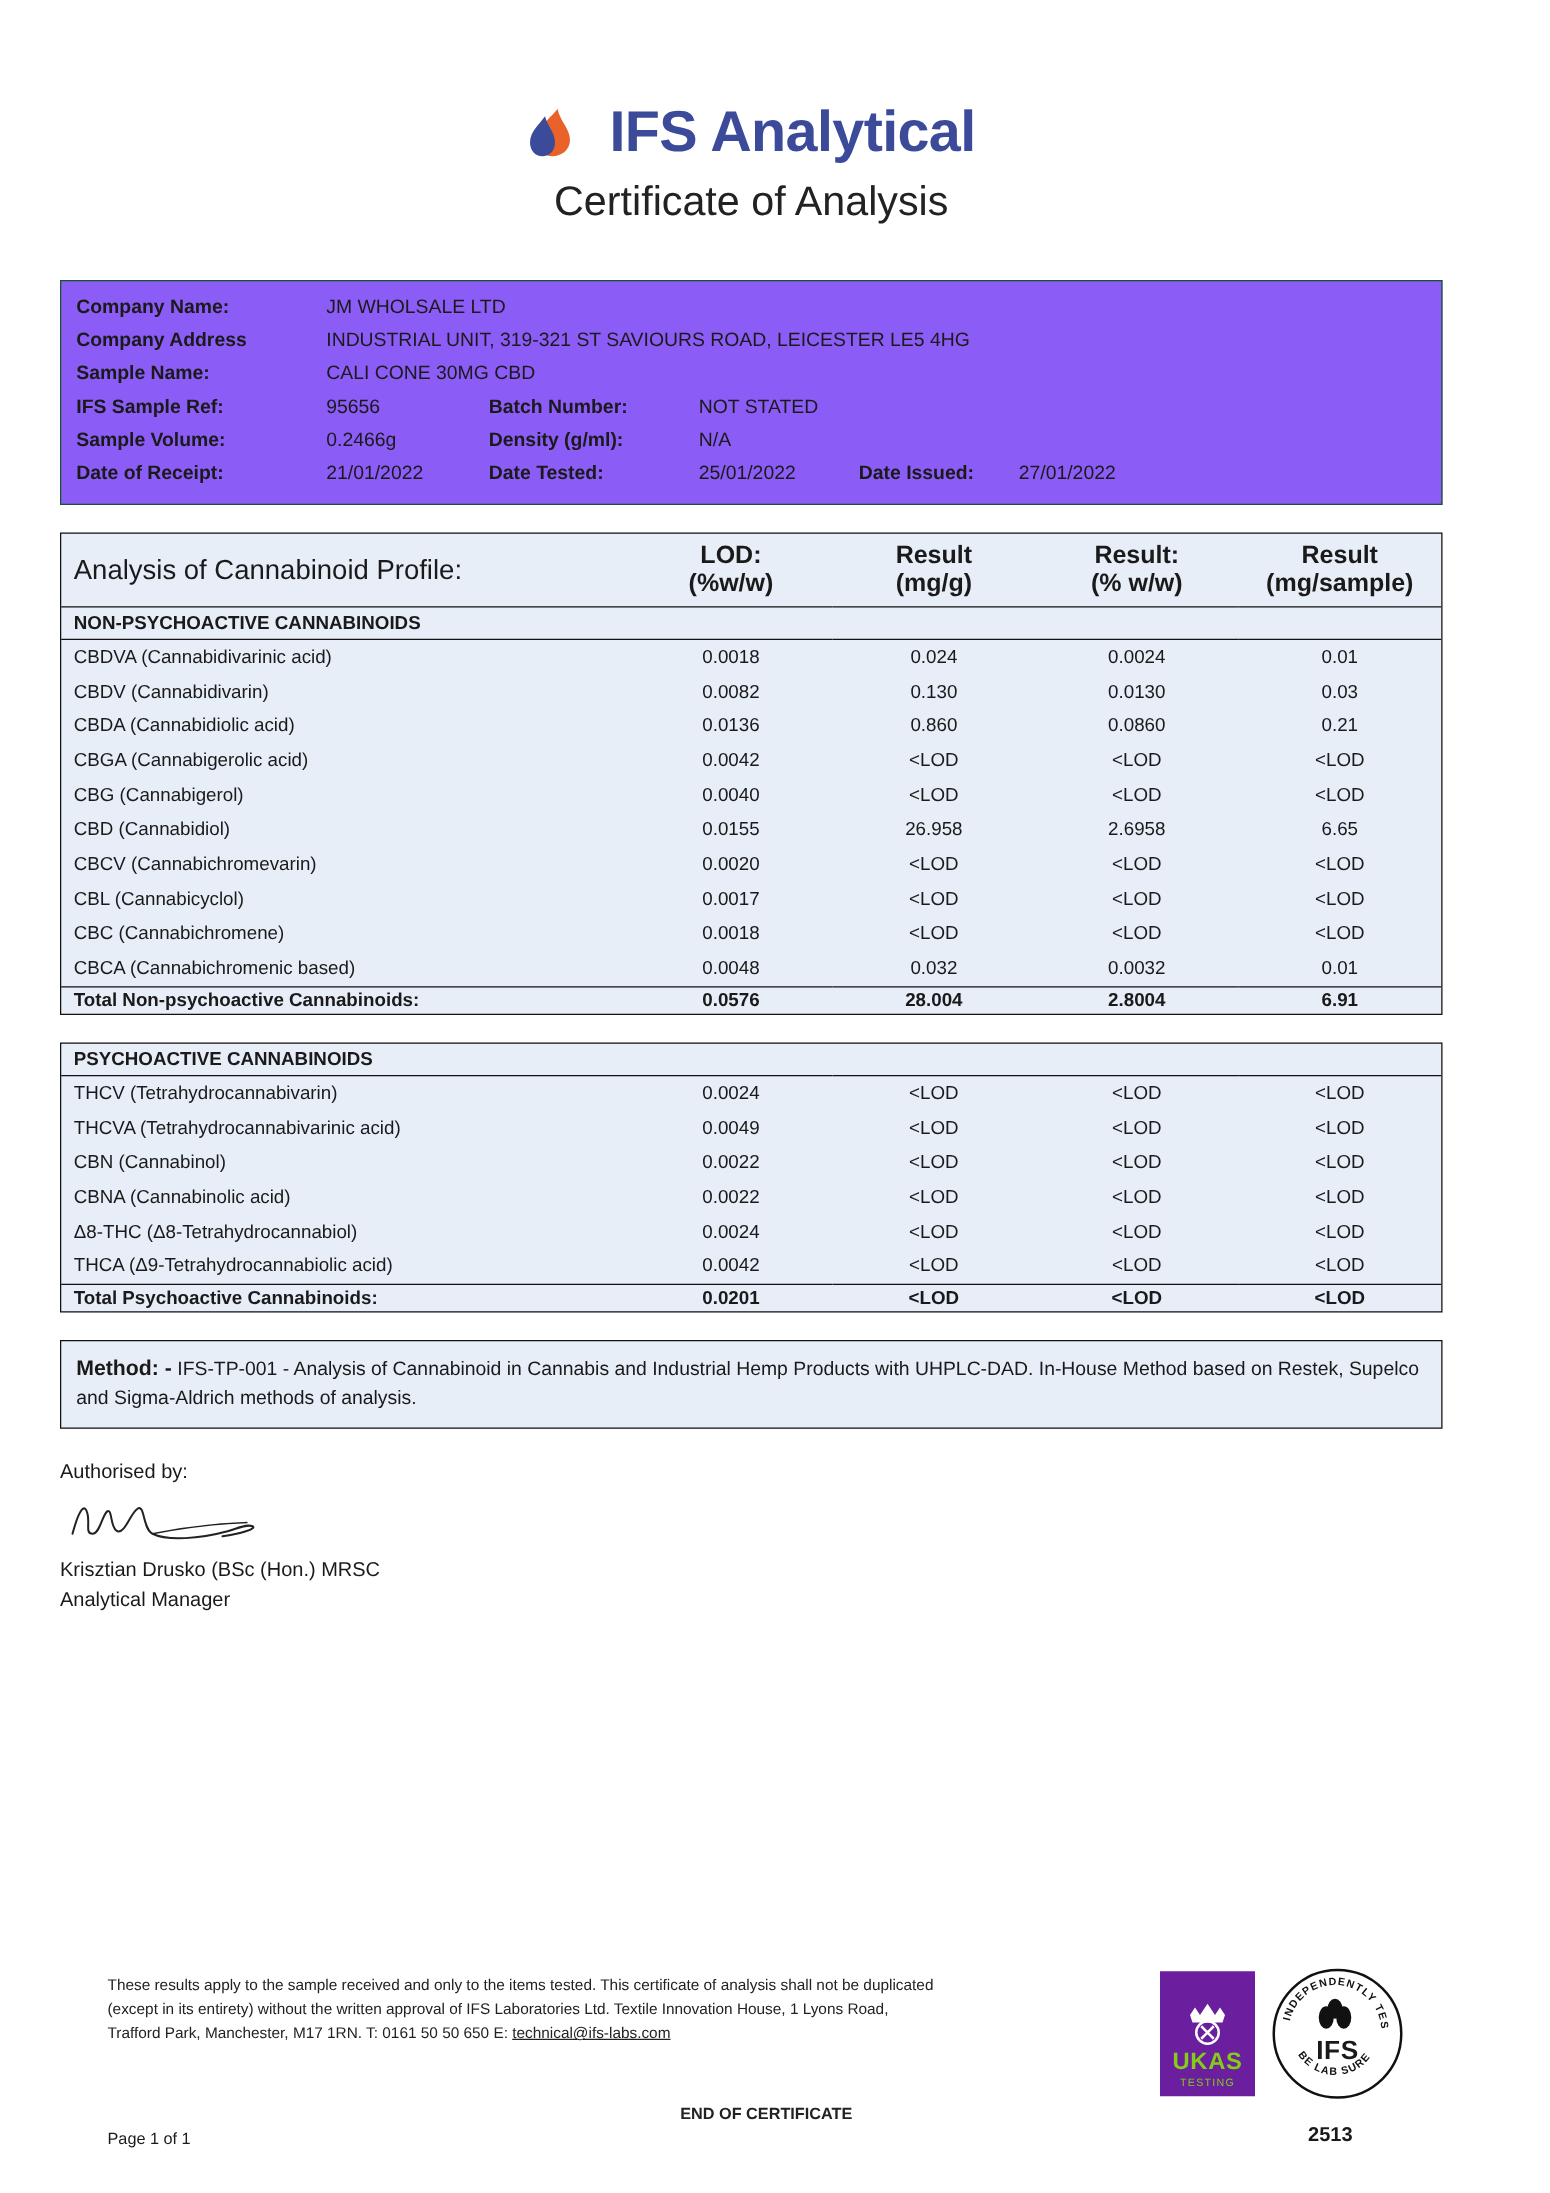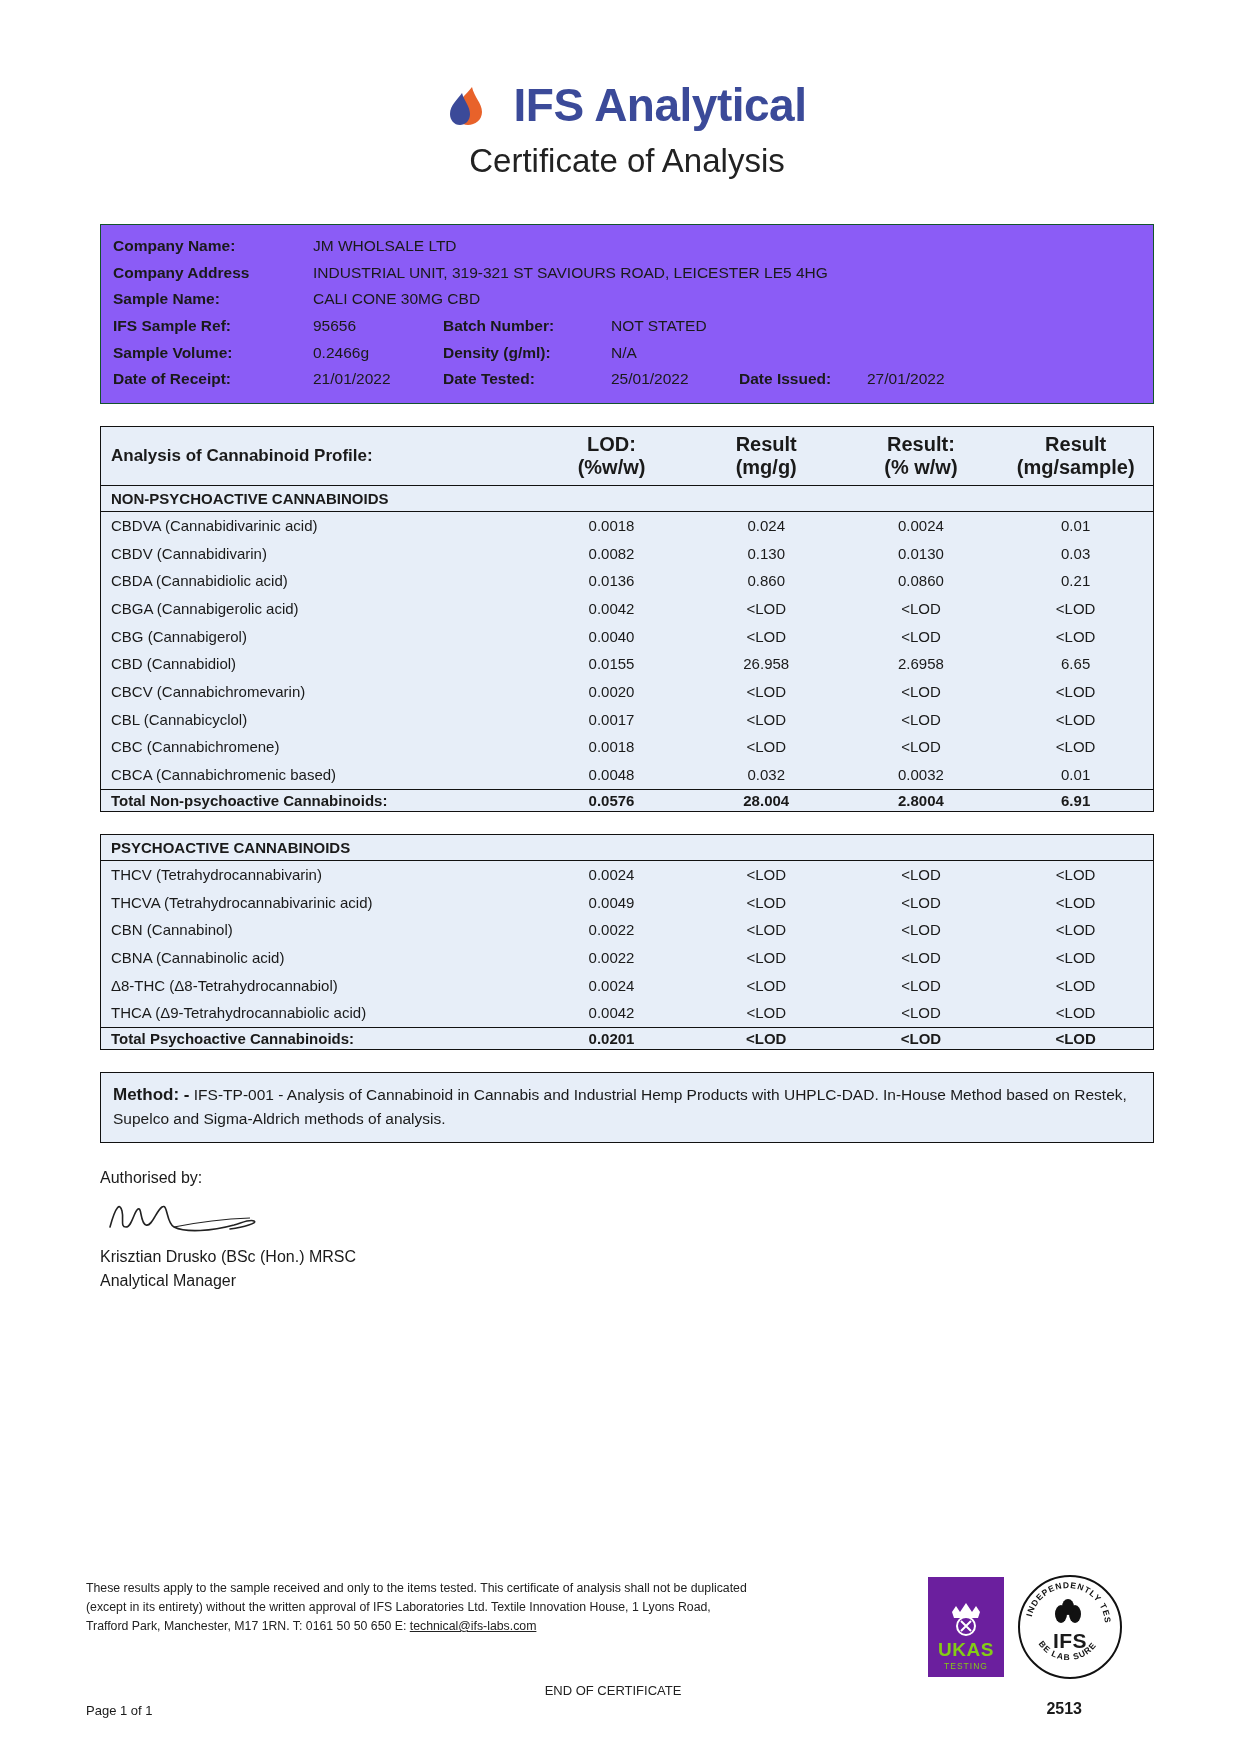--- a/index.html
+++ b/index.html
@@ -11,21 +11,21 @@
     width: 1240px;
     height: 1754px;
     font-family: "Liberation Sans", sans-serif;
     color: #1a1a1a;
     position: relative;
   }
   .page {
     width: 1240px;
     height: 1754px;
     box-sizing: border-box;
-    padding: 60px 86px 0 100px;
+    padding: 60px 86px 0 48px;
     position: relative;
   }
 
   
   .brand-row {
     display: flex;
     align-items: center;
     justify-content: center;
     margin-top: 22px;
   }
@@ -104,22 +104,22 @@
     padding: 2px 0;
   }
   .hdr-cell {
     font-weight: bold;
     font-size: 20px;
     text-align: center;
     vertical-align: top;
     padding: 6px 0 6px 0 !important;
   }
   .hdr-left {
-    font-weight: bold;
-    font-size: 17px;
+    font-weight: normal;
+    font-size: 22px;
     text-align: left;
     padding-left: 10px !important;
     vertical-align: middle;
   }
   .hdr-sub {
     display: block;
     font-weight: bold;
   }
   .sect-row td {
     font-weight: bold;
@@ -242,20 +242,21 @@
     font-size: 21px;
     font-weight: bold;
     letter-spacing: 0.5px;
     line-height: 1;
   }
   .end-cert {
     text-align: center;
     font-size: 13px;
     margin-top: 4px;
     color: #222;
+    font-weight: bold;
   }
   .page-line {
     display: flex;
     justify-content: space-between;
     align-items: flex-end;
     margin-top: 2px;
   }
   .page-num { font-size: 13px; }
   .cert-num { font-size: 16px; font-weight: bold; margin-right: 58px; }
   svg { display: block; }

